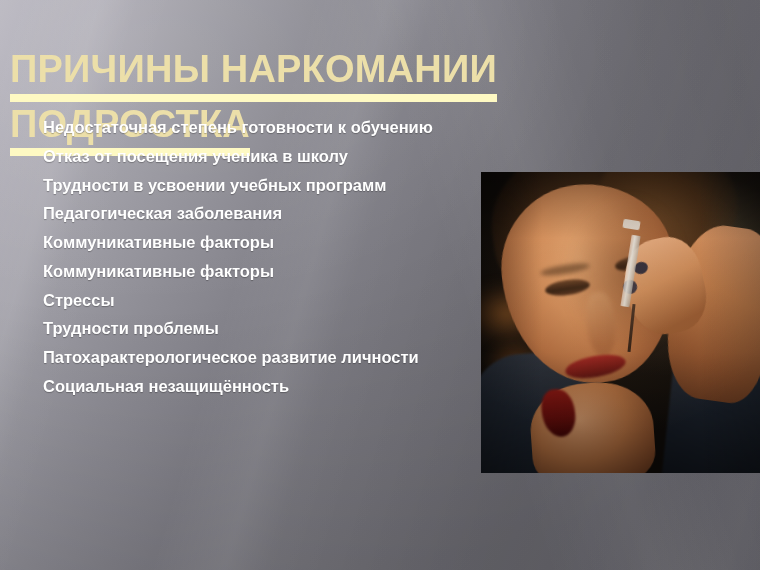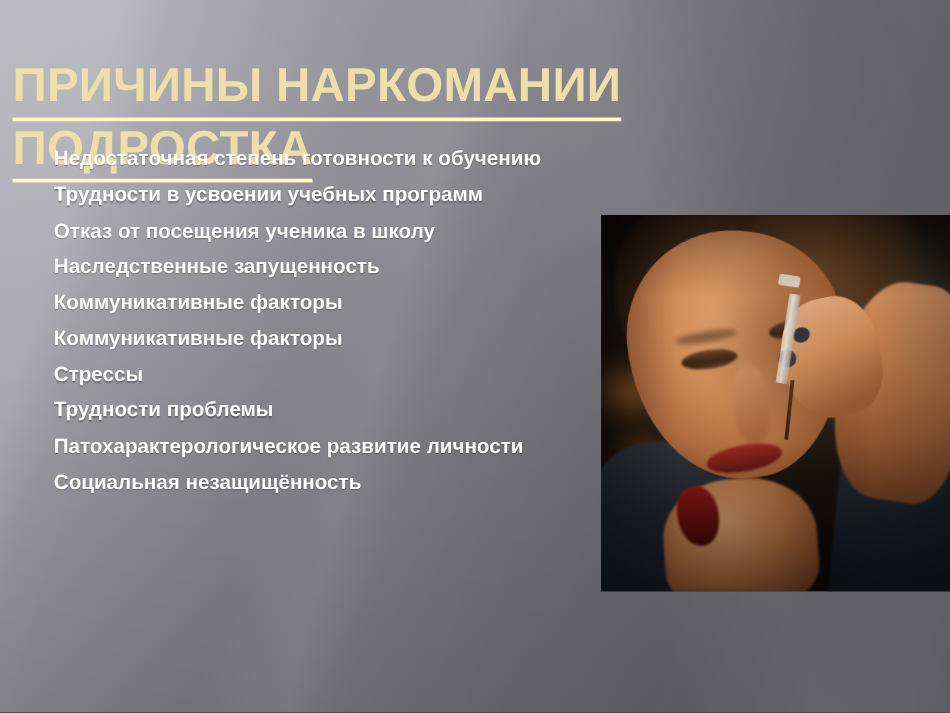--- a/index.html
+++ b/index.html
@@ -85,21 +85,21 @@
     letter-spacing: 0.2px;
     color: #ecdfa9;
     text-transform: uppercase;
   }
   .title .tline {
     display: block;
     white-space: nowrap;
   }
   .title .tline span.tx {
     display: inline-block;
-    border-bottom: 3px solid #fef9c3;
+    border-bottom: 8px solid #fef9c3;
     padding-bottom: 2px;
   }
 
   
   .bullets {
     position: absolute;
     left: 27px;
     top: 117px;
     width: 450px;
     margin: 0;
@@ -338,23 +338,23 @@
   <div class="bg-streak2"></div>
   <div class="bg-vignette"></div>
 
   <h1 class="title">
     <span class="tline"><span class="tx">ПРИЧИНЫ НАРКОМАНИИ</span></span>
     <span class="tline"><span class="tx">ПОДРОСТКА</span></span>
   </h1>
 
   <ul class="bullets">
     <li>Недостаточная степень готовности к обучению</li>
+    <li>Отказ от посещения ученика в школу</li>
     <li>Трудности в усвоении учебных программ</li>
-    <li>Отказ от посещения ученика в школу</li>
-    <li>Наследственные запущенность</li>
+    <li>Педагогическая заболевания</li>
     <li>Коммуникативные факторы</li>
     <li>Коммуникативные факторы</li>
     <li>Стрессы</li>
     <li>Трудности проблемы</li>
     <li>Патохарактерологическое развитие личности</li>
     <li>Социальная незащищённость</li>
   </ul>
 
   <div class="photo">
     <div class="photo-inner">

